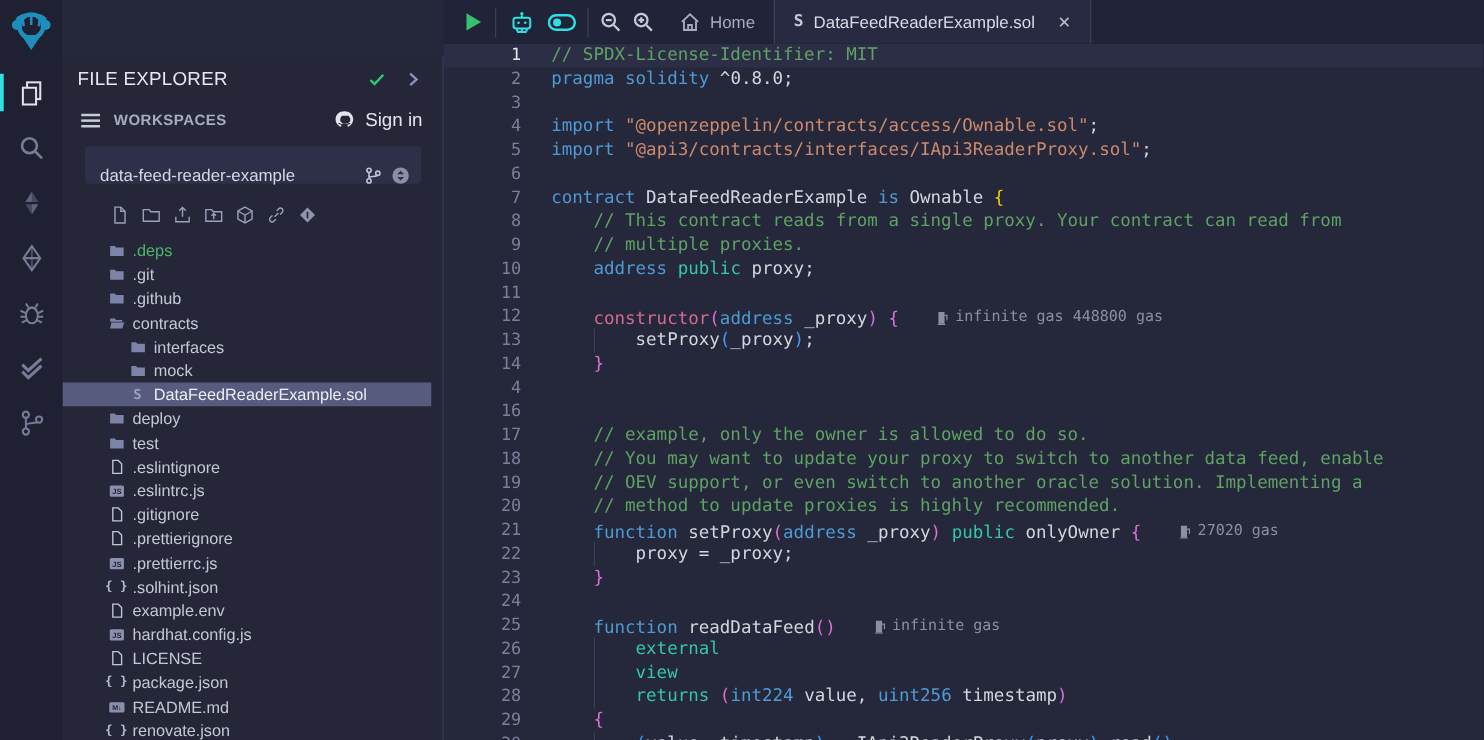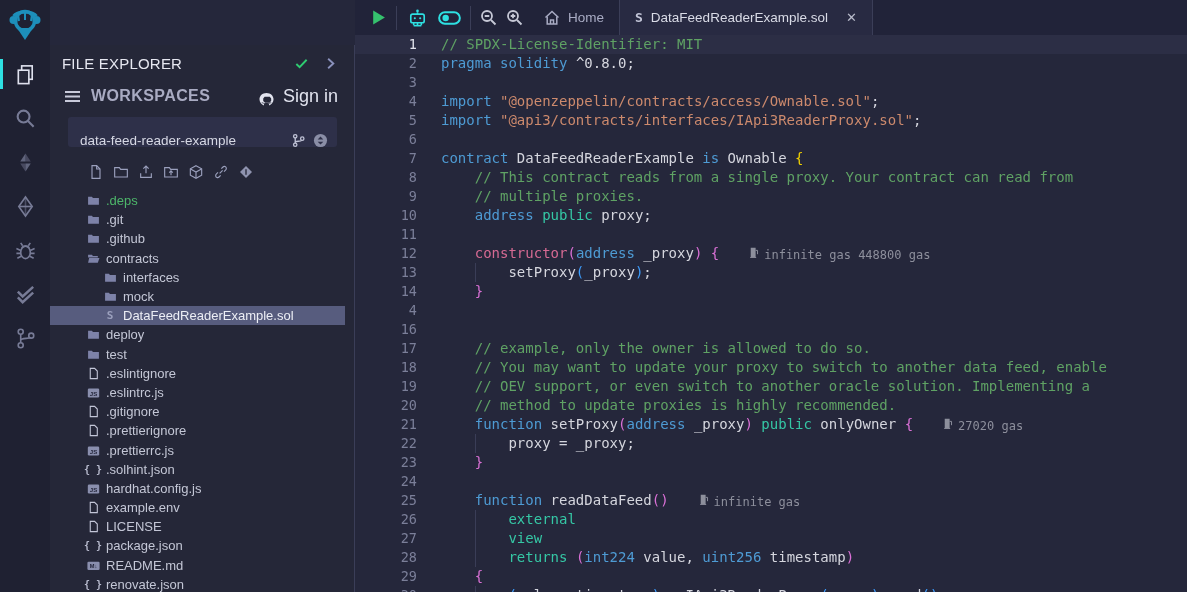--- a/index.html
+++ b/index.html
@@ -20,22 +20,22 @@
   
   .sidebar { width:305px; flex:0 0 auto; background:var(--bg-sidebar); display:flex; flex-direction:column; border-right:1px solid var(--border);margin-top:45px; }
   .fe-header { height:36px; display:flex; align-items:center; padding:0 16px 0 12px; color:var(--text-bright); }
   .fe-title { font-size:15px; letter-spacing:.2px; flex:1; }
   .fe-header .hicon { margin-left:14px; display:flex; }
   .check-i { color:var(--check-green); } .chev-i { color:#8a91bc; }
   .hicon svg { width:15px; height:15px; }
   .ws-row { height:30px; display:flex; align-items:center; padding:0 16px 0 14px; }
   .burger { color:#c8cada; display:flex; margin-right:10px; cursor:pointer; }
   .burger svg { width:17px; height:17px; }
-  .ws-label { font-size:16px; font-weight:bold; letter-spacing:.4px; color:#a9abc2; flex:1; }
-  .signin { display:flex; align-items:flex-end; gap:8px; color:#e2e4ef; font-size:18px; cursor:pointer; }
+  .ws-label { font-size:12px; font-weight:bold; letter-spacing:.4px; color:#a9abc2; flex:1; }
+  .signin { display:flex; align-items:flex-start; gap:8px; color:#e2e4ef; font-size:15px; cursor:pointer; }
   .signin svg { width:17px; height:15px; }
   .ws-pill { margin:6px 17px 0 18px; height:30px; background:var(--bg-pill); border-radius:3px; display:flex; align-items:center; padding:16px 9px 0 12px; cursor:pointer; }
   .ws-name { flex:1; font-size:13.5px; color:#d6d8e4; }
   .pill-icons { display:flex; align-items:center; gap:7px; color:#c0c3d6; }
   .pill-icons svg { width:15px; height:15px; }
   .fe-toolbar { height:34px; margin-top:8px; display:flex; align-items:center; padding-left:38px; gap:9px; color:#9ba0bd; }
   .fe-toolbar .tbico { display:flex; cursor:pointer; }
   .fe-toolbar svg { width:16px; height:16px; }
   
   .tree { flex:1; overflow:hidden; padding-right:9px; margin-top:2px; }
@@ -72,21 +72,21 @@
   .lc { position:relative; padding-left:24px; color:var(--code-default); flex:1; }
   .guide { position:absolute; top:0; bottom:0; border-left:1px solid var(--guide); }
   .tok-cm { color:var(--code-comment); }
   .tok-kw { color:var(--code-keyword); }
   .tok-md { color:var(--code-modifier); }
   .tok-str { color:var(--code-string); }
   .tok-ct { color:var(--code-ctor); }
   .tok-b1 { color:var(--bracket1); }
   .tok-b2 { color:var(--bracket2); }
   .tok-b3 { color:var(--bracket3); }
-  .gas { margin-left:30px; font-size:12px; color:var(--gas-text); display:inline-flex; align-items:flex-start; gap:5px; }
+  .gas { margin-left:30px; font-size:12px; color:var(--gas-text); display:inline-flex; align-items:center; gap:5px; }
   .gas svg { width:10px; height:12px; }
 </style>
 </head>
 <body>
 
 <div id="app">
 
   <aside class="activity">
     <div class="logo">
       <svg viewBox="0 0 36 38" fill="none" stroke="currentColor">
@@ -354,35 +354,35 @@
           </span>
           <span>.prettierrc.js</span>
         </div>
         <div class="tree-item d0">
           <span class="t-ico">
             <span class="txt-icon">{ }</span>
           </span>
           <span>.solhint.json</span>
         </div>
         <div class="tree-item d0">
+          <span class="t-ico page">
+            <svg viewBox="0 0 24 24" fill="none" stroke="currentColor" stroke-width="1.7">
+              <path d="M6 2.5 H14 L19 7.5 V21.5 H6 Z" stroke-width="2"></path>
+            </svg>
+          </span>
+          <span>example.env</span>
+        </div>
+        <div class="tree-item d0">
           <span class="t-ico badge">
             <svg viewBox="0 0 16 16">
               <rect x="1" y="3" width="14" height="11" rx="1.5" fill="currentColor"></rect>
               <text x="8" y="11.8" font-size="7.5" text-anchor="middle" fill="#23253a" font-family="Liberation Sans, sans-serif" font-weight="bold">JS</text>
             </svg>
           </span>
           <span>hardhat.config.js</span>
-        </div>
-        <div class="tree-item d0">
-          <span class="t-ico page">
-            <svg viewBox="0 0 24 24" fill="none" stroke="currentColor" stroke-width="1.7">
-              <path d="M6 2.5 H14 L19 7.5 V21.5 H6 Z" stroke-width="2"></path>
-            </svg>
-          </span>
-          <span>example.env</span>
         </div>
         <div class="tree-item d0">
           <span class="t-ico page">
             <svg viewBox="0 0 24 24" fill="none" stroke="currentColor" stroke-width="1.7">
               <path d="M6 2.5 H14 L19 7.5 V21.5 H6 Z" stroke-width="2"></path>
             </svg>
           </span>
           <span>LICENSE</span>
         </div>
         <div class="tree-item d0">

